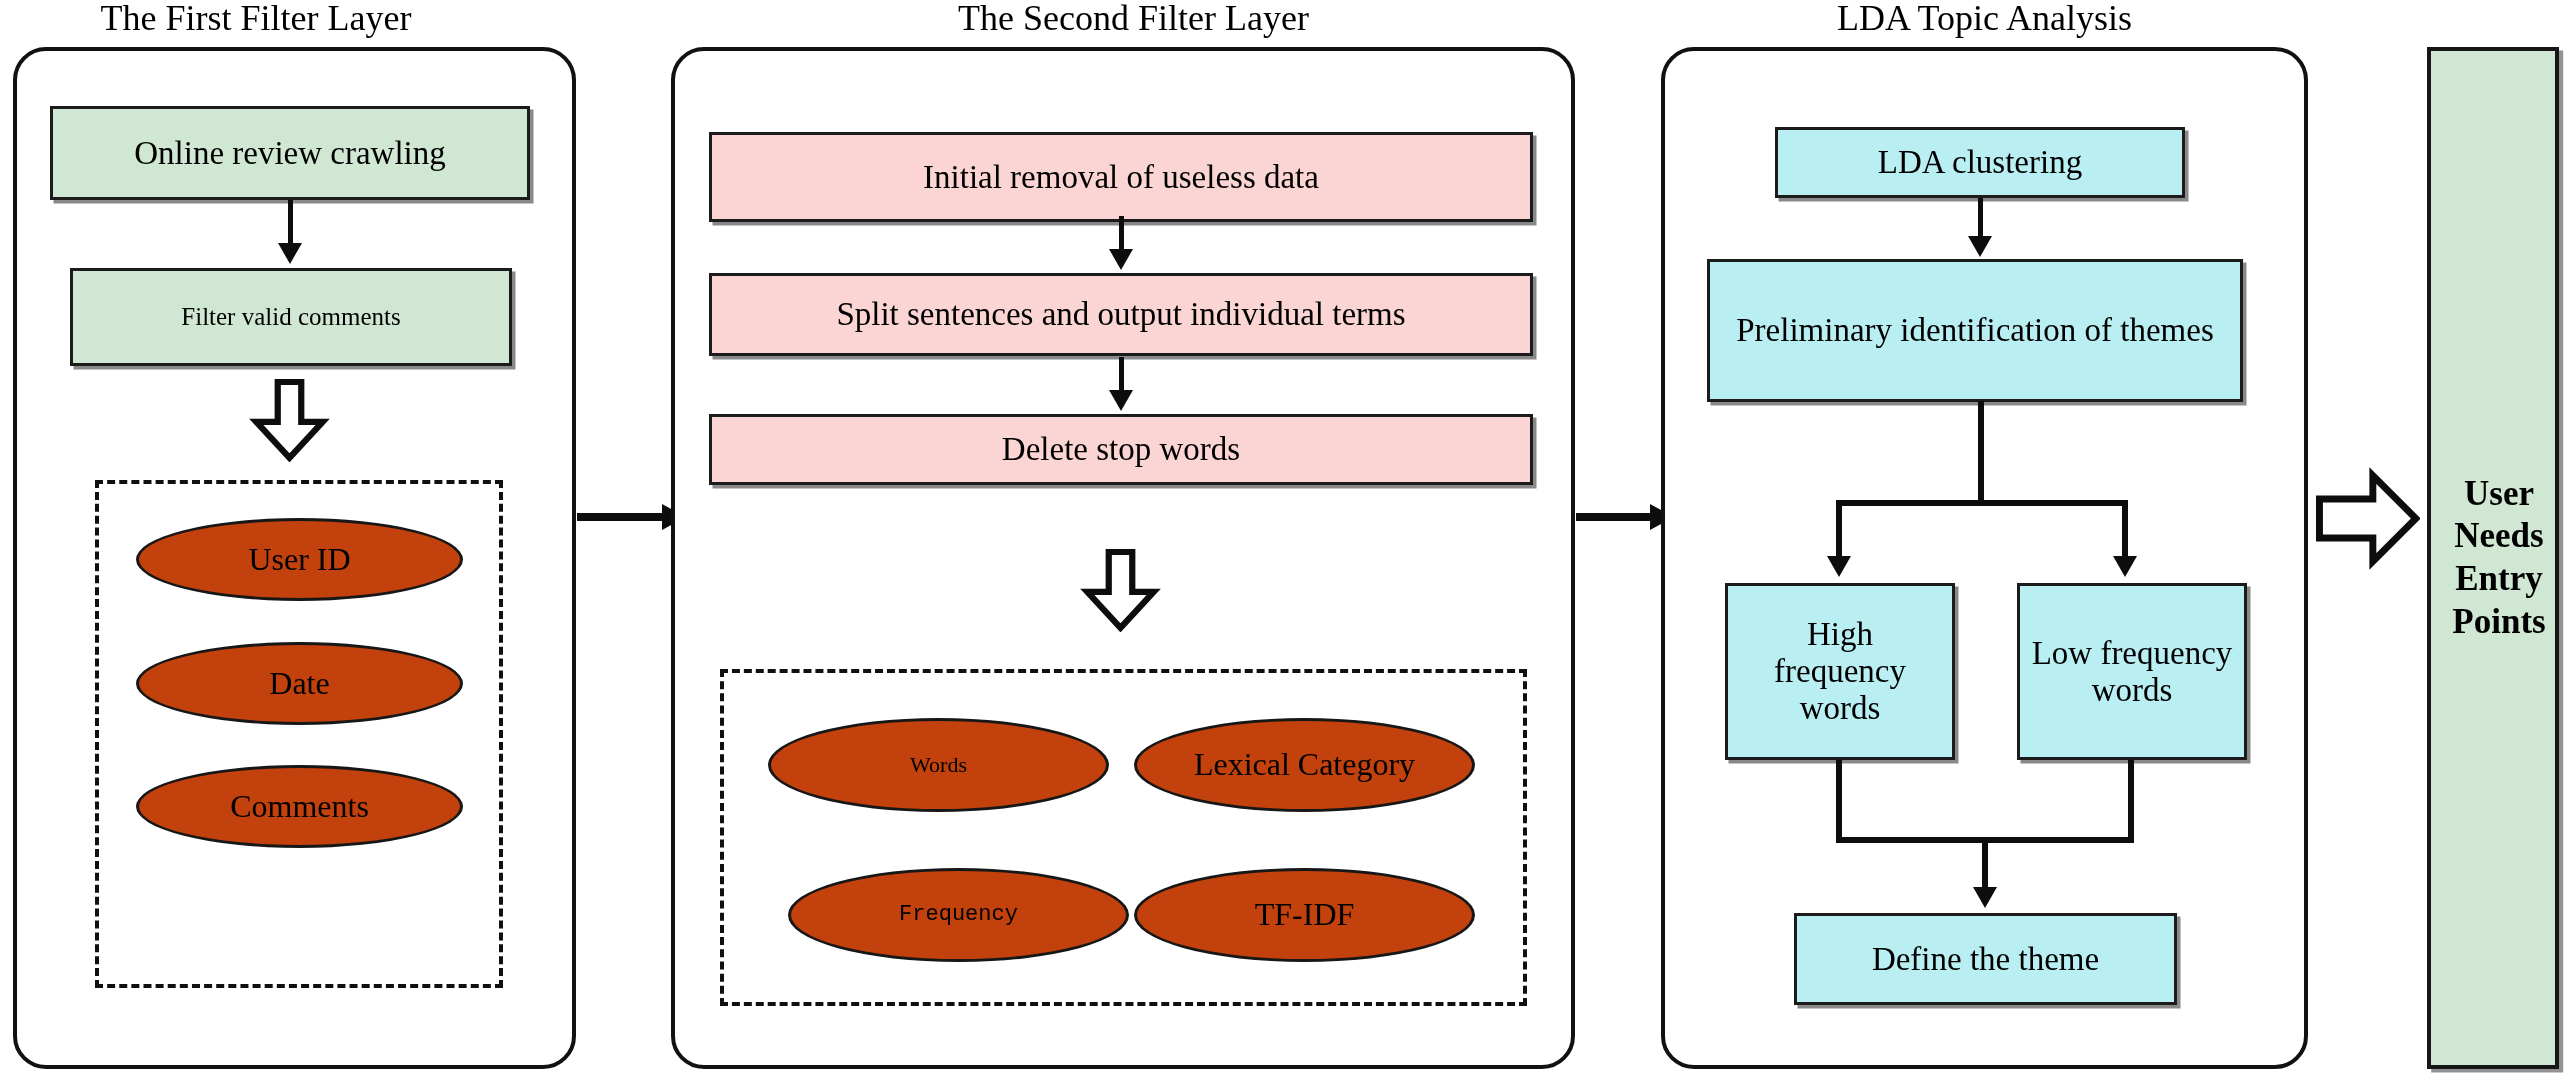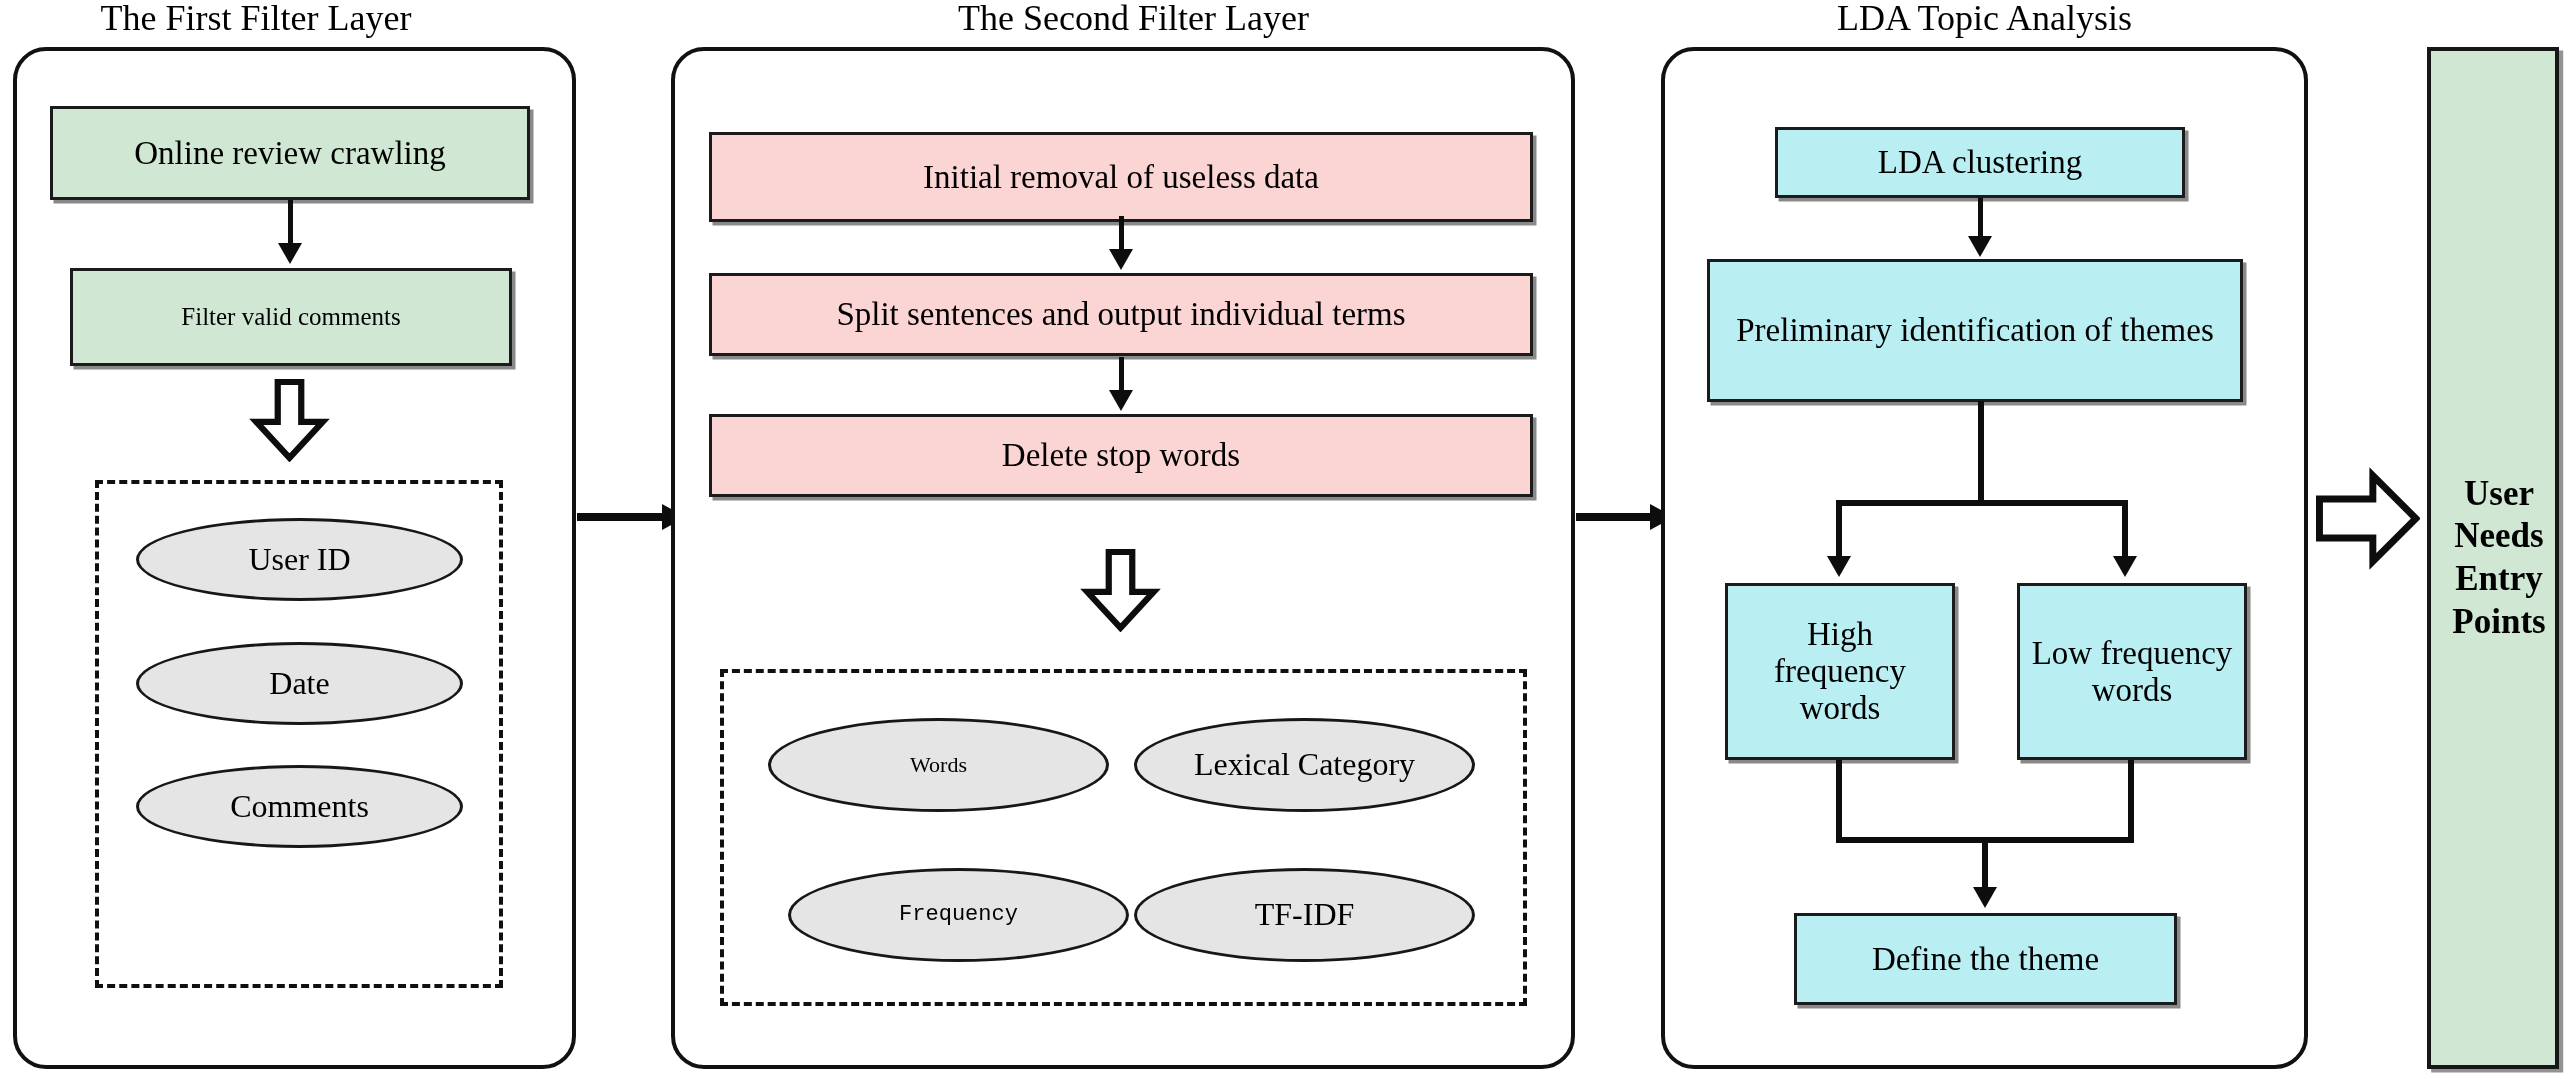--- a/index.html
+++ b/index.html
@@ -53,21 +53,21 @@
     box-shadow: 3.5px 3.5px 0 rgba(40,40,40,0.55);
   }
   .green  { background: #cfe7d3; }
   .pink   { background: #fbd5d3; }
   .cyan   { background: #b9eef2; }
 
   
   .ell {
     position: absolute;
     box-sizing: border-box;
-    background: #e5e5e5;
+    background: #c2410c;
     border: 3.5px solid #171717;
     border-radius: 50%;
     display: flex;
     align-items: center;
     justify-content: center;
     text-align: center;
     color: #000000;
     font-family: "Liberation Serif", "DejaVu Serif", serif;
     line-height: 1.05;
   }
@@ -180,21 +180,21 @@
   <div class="vline" style="left:1119px; top:216px; width:4.9px; height:38px;"></div>
   <div class="arrowhead-down" style="left:1109px; top:249px;"></div>
 
   <div class="pbox pink" style="left:709px; top:273px; width:824px; height:83px; font-size:33px;">
     <span>Split sentences and output individual terms</span>
   </div>
 
   <div class="vline" style="left:1119px; top:357px; width:4.9px; height:38px;"></div>
   <div class="arrowhead-down" style="left:1109px; top:390px;"></div>
 
-  <div class="pbox pink" style="left:709px; top:414px; width:824px; height:83px; font-size:33px;">
+  <div class="pbox pink" style="left:709px; top:414px; width:824px; height:71px; font-size:33px;">
     <span>Delete stop words</span>
   </div>
 
   <div class="blockarrow" style="left:1079px; top:549px;">
     <svg width="83" height="83" viewBox="0 0 120 120">
       <polygon points="43,4 77,4 77,62 108,62 60,114 12,62 43,62" fill="#ffffff" stroke="#0d0d0d" stroke-width="9" stroke-linejoin="miter"></polygon>
     </svg>
   </div>
 
   <div class="dashbox" style="left:720px; top:669px; width:807px; height:337px;"></div>

